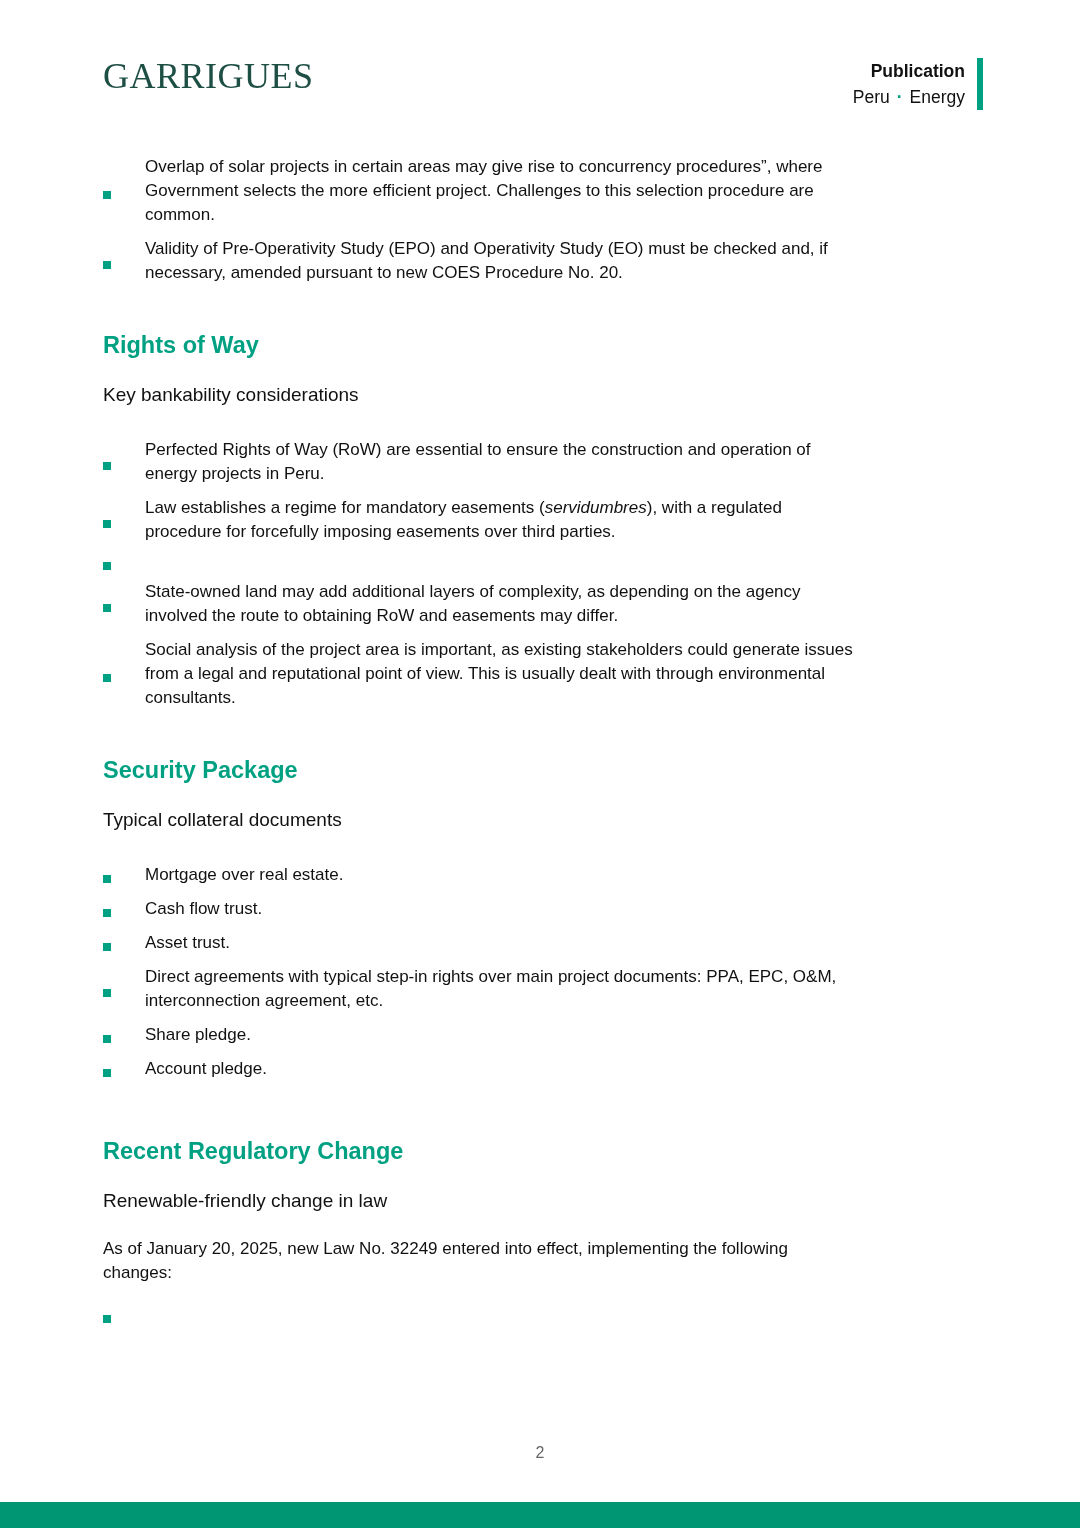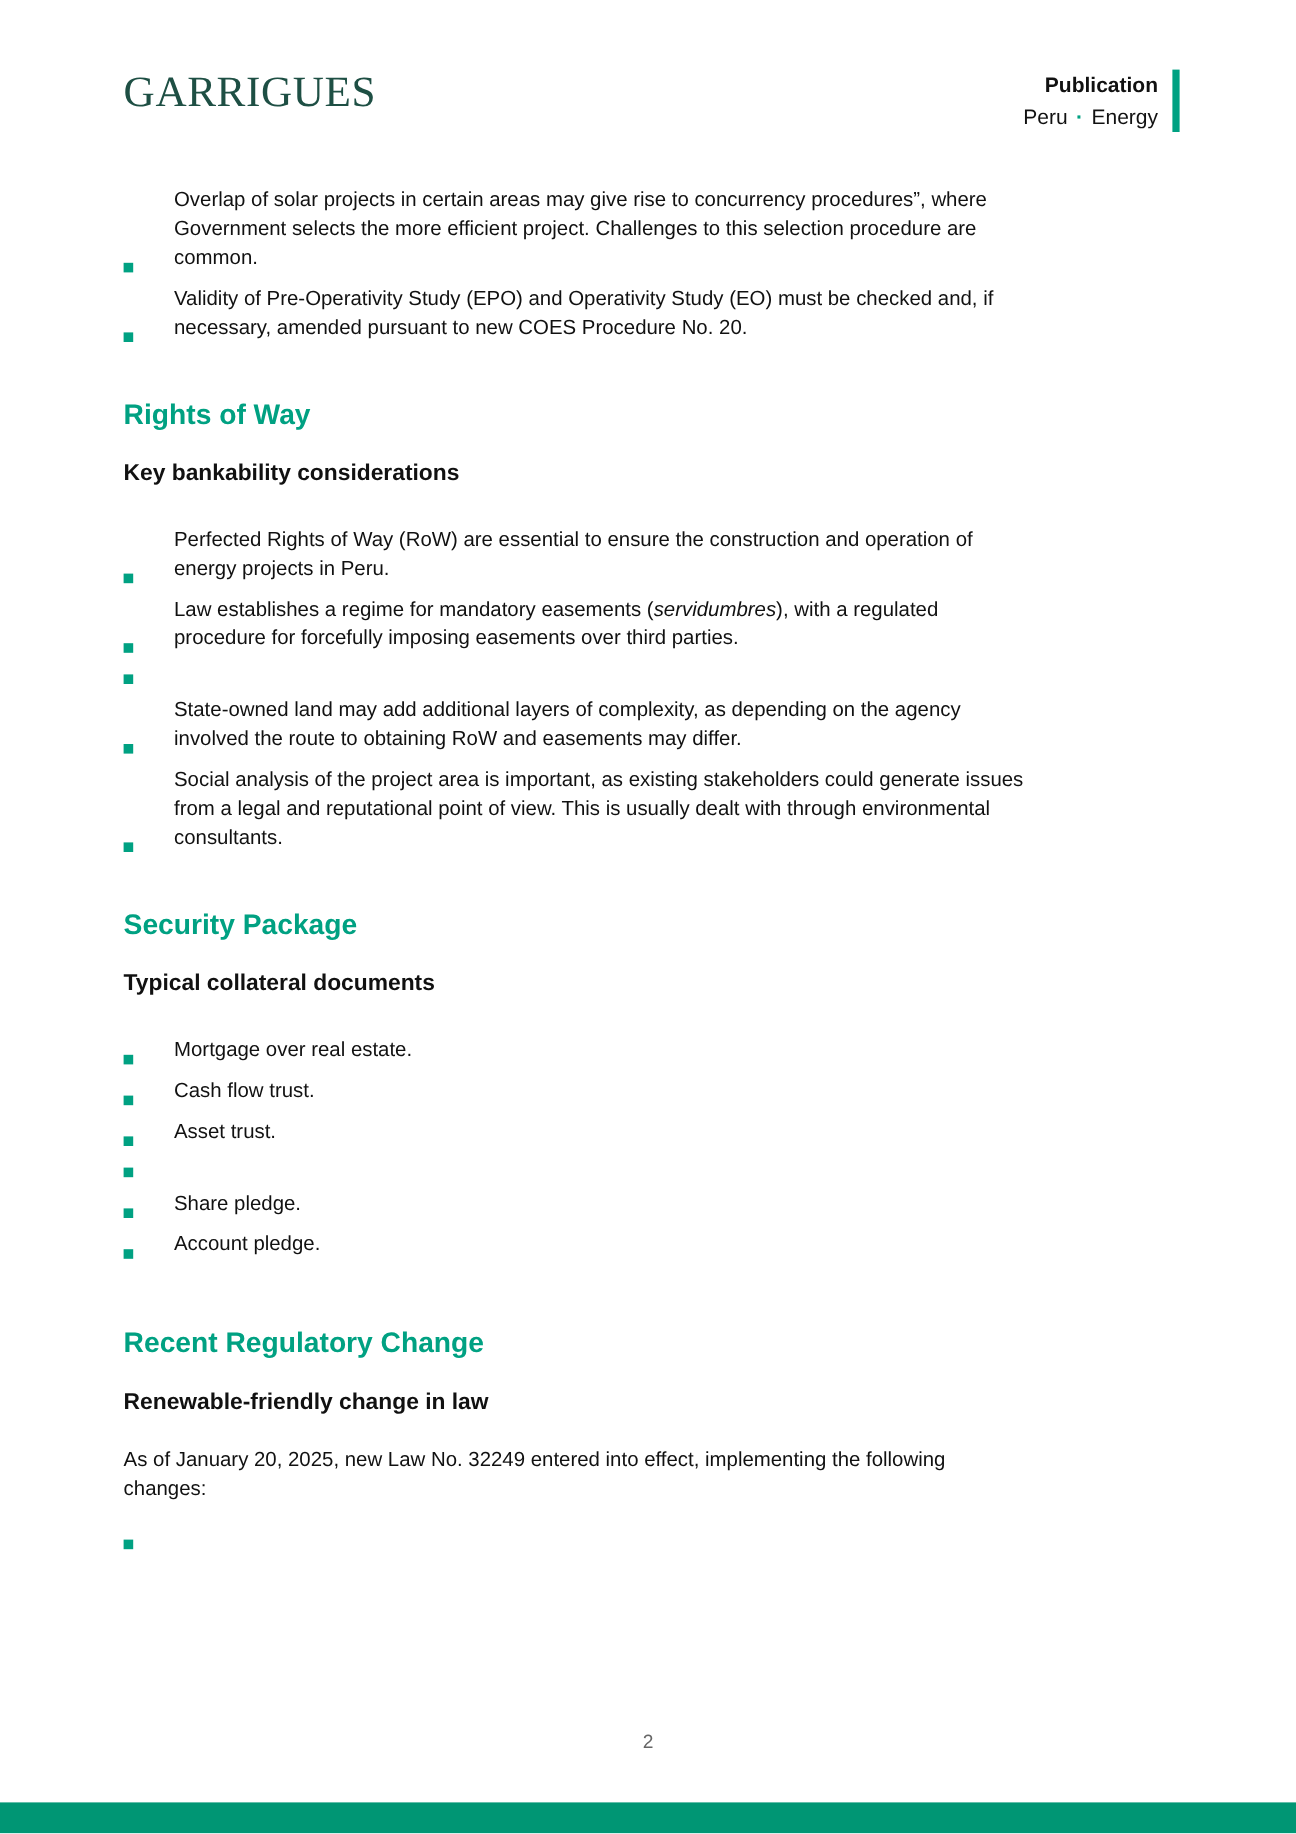--- a/index.html
+++ b/index.html
@@ -60,21 +60,21 @@
   
   .content{
     position:absolute;
     top:155px;
     left:103px;
     width:880px;
   }
   .bullet-list{display:block;}
   .bullet{
     display:flex;
-    align-items:flex-end;
+    align-items:center;
     margin-bottom:10px;
   }
   .bullet-square{
     flex:none;
     width:8px;
     height:8px;
     margin-top:8px;
     background:var(--accent);
   }
   .bullet-text{
@@ -91,21 +91,21 @@
     margin:0;
     font-size:23.5px;
     line-height:28px;
     font-weight:bold;
     color:var(--accent);
   }
   .section-subheading{
     margin:25px 0 0 0;
     font-size:19px;
     line-height:22px;
-    font-weight:bold;
+    font-weight:normal;
     color:var(--text);
   }
   .section-paragraph{
     margin:25px 0 0 0;
     font-size:17px;
     line-height:24px;
     white-space:pre-wrap;
   }
   .doc-section .bullet-list{margin-top:32px;}
   .doc-section .bullet-list.after-paragraph{margin-top:22px;}
@@ -204,20 +204,22 @@
             <div class="bullet">
               <span class="bullet-square"></span>
               <div class="bullet-text"><span>Cash flow trust.</span></div>
             </div>
             <div class="bullet">
               <span class="bullet-square"></span>
               <div class="bullet-text"><span>Asset trust.</span></div>
             </div>
             <div class="bullet">
               <span class="bullet-square"></span>
+              <div class="bullet-text"><span>Direct agreements with typical step-in rights over main project documents: PPA, EPC, O&amp;M,
+interconnection agreement, etc.</span></div>
             </div>
             <div class="bullet">
               <span class="bullet-square"></span>
               <div class="bullet-text"><span>Share pledge.</span></div>
             </div>
             <div class="bullet">
               <span class="bullet-square"></span>
               <div class="bullet-text"><span>Account pledge.</span></div>
             </div>
           </div>

